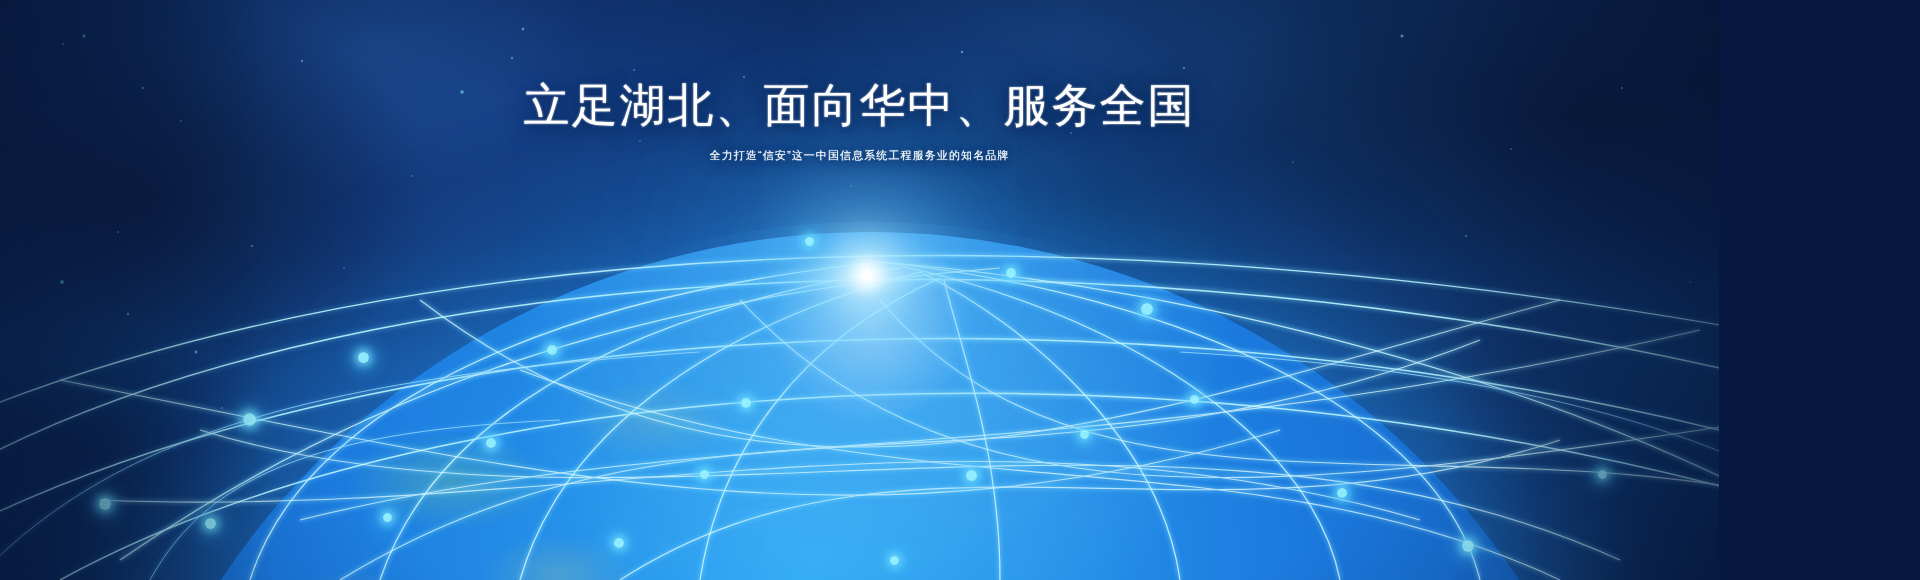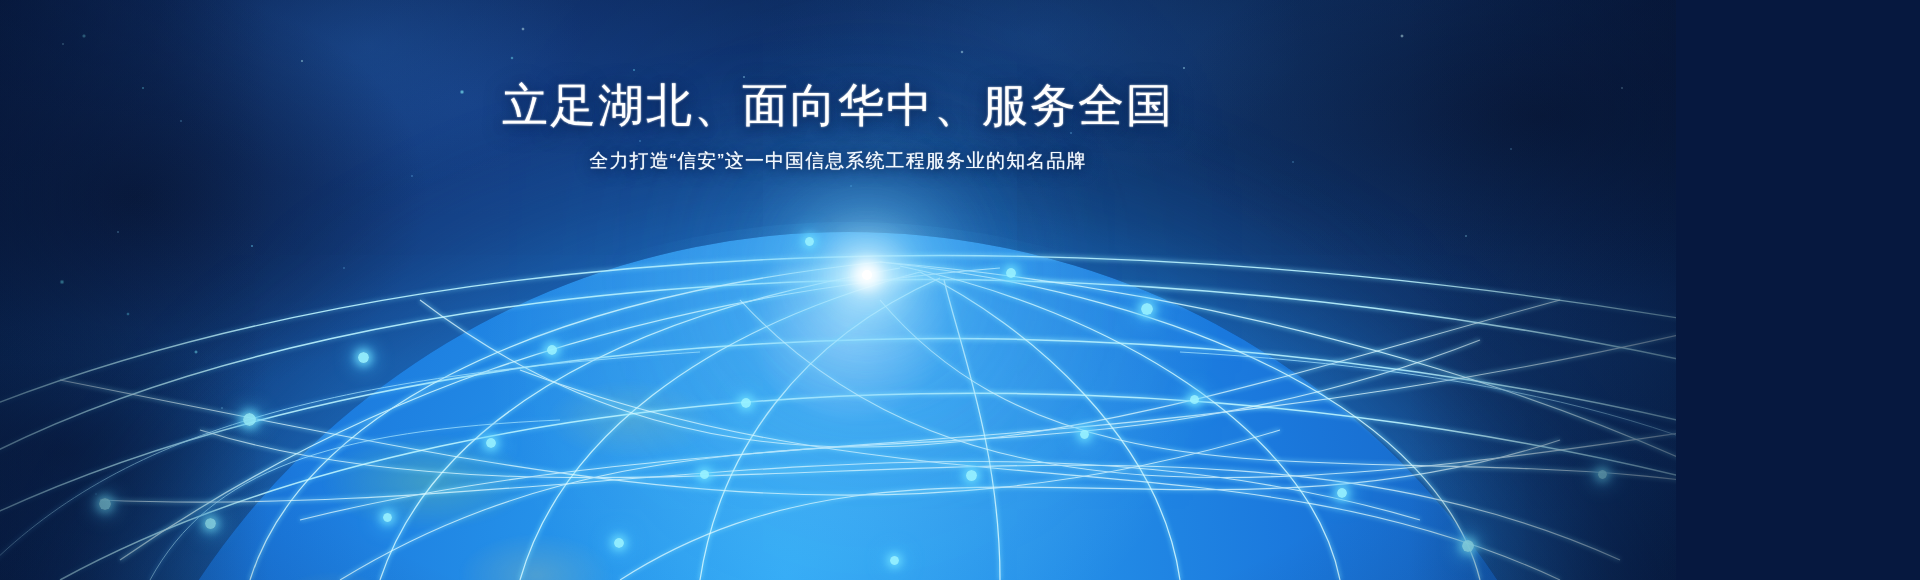--- a/index.html
+++ b/index.html
@@ -3,20 +3,21 @@
 <meta charset="utf-8">
 <style>
   html,body{margin:0;padding:0;background:#06183f;}
   body{font-family:"Liberation Sans","DejaVu Sans",sans-serif;}
 
   .banner{
     position:relative;
     width:1676px;height:580px;
     overflow:hidden;
     background:#6d28d9;
+    padding-left:43px;
   }
 
   
   .bg-base{
     position:absolute;inset:0;
     background:
       radial-gradient(ellipse 900px 520px at 28% 18%, #17438c 0%, rgba(18,56,115,0) 72%),
       radial-gradient(ellipse 760px 460px at 76% 12%, #12386f 0%, rgba(14,48,100,0) 70%),
       radial-gradient(ellipse 1100px 520px at 50% 96%, #1d63c9 0%, rgba(18,70,150,0) 70%),
       linear-gradient(180deg,#0b2554 0%,#0d2f67 38%,#10407f 62%,#0c2a5c 100%);
@@ -163,21 +164,21 @@
     letter-spacing:2px;
     color:#ffffff;
     line-height:1.18;
     text-shadow:
       0 0 2px rgba(255,255,255,.9),
       0 2px 10px rgba(10,40,90,.85),
       0 3px 22px rgba(8,32,80,.7);
   }
   .subline{
     margin:16px 0 0 0;
-    font-size:19px;
+    font-size:11px;
     font-weight:400;
     letter-spacing:1.1px;
     color:#f2f9ff;
     text-shadow:
       0 0 1px rgba(255,255,255,.8),
       0 1px 7px rgba(10,40,90,.9),
       0 2px 16px rgba(8,32,80,.7);
   }
 </style>
 </head>

